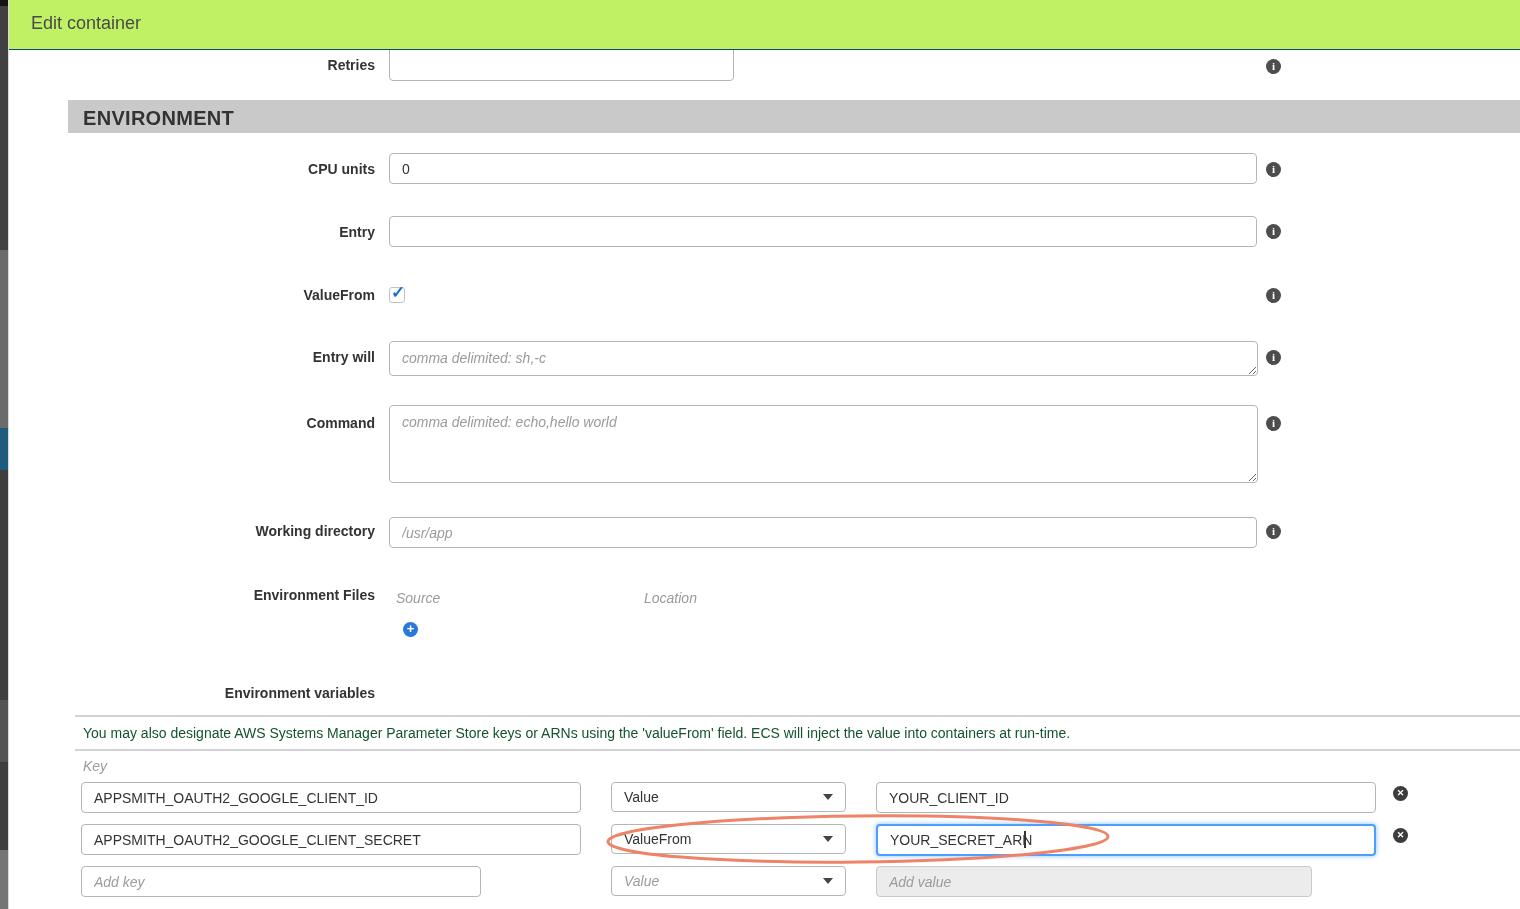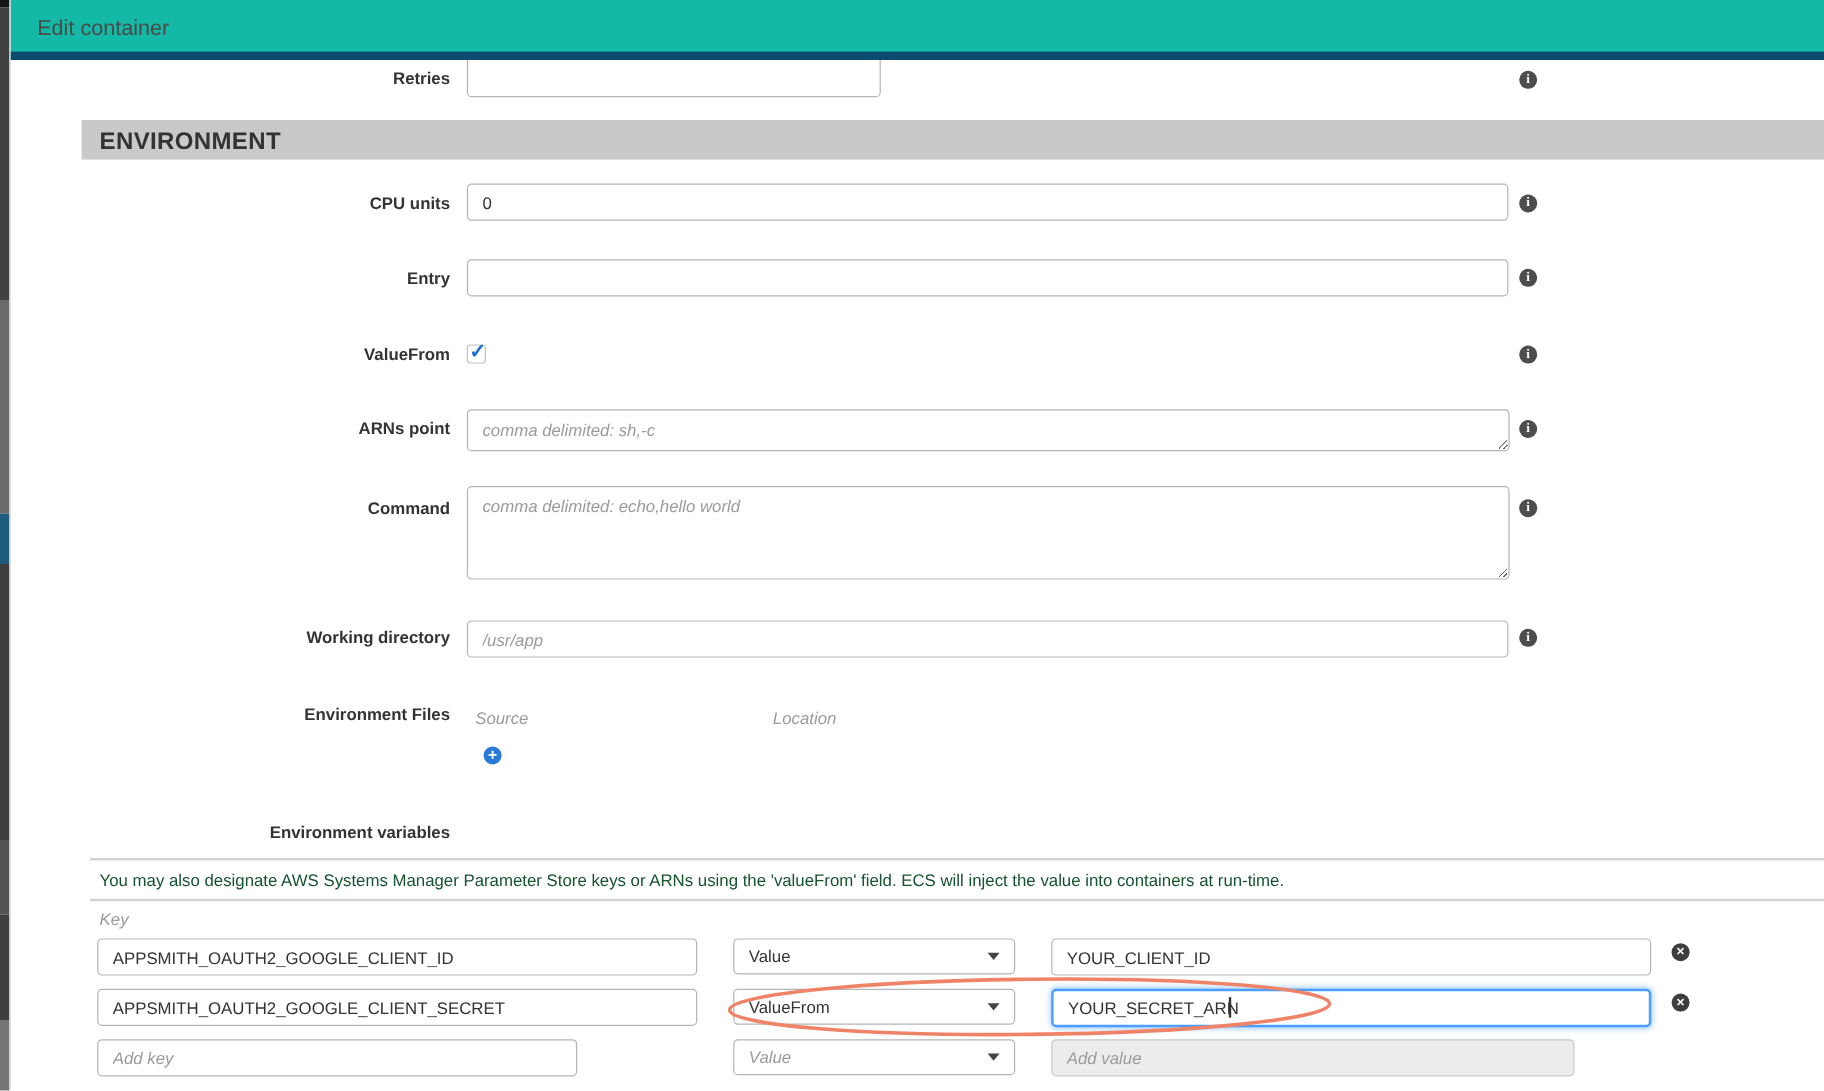--- a/index.html
+++ b/index.html
@@ -14,21 +14,21 @@
   .ls3 { top:250px; height:178px; background:#6b6b6b; }
   .ls4 { top:428px; height:42px;  background:#1e5b7e; }
   .ls5 { top:470px; height:230px; background:#3e3e3e; }
   .ls6 { top:700px; height:62px;  background:#545454; }
   .ls7 { top:762px; height:88px;  background:#3f3f3f; }
   .ls8 { top:850px; height:59px;  background:#757575; }
 
   .modal { position:absolute; left:8px; top:0; width:1512px; height:909px; background:#fff; border-left:1px solid #d9d9d9; }
 
   .modal-header { position:absolute; left:0; top:0; width:100%; height:50px;
-    background:#14b8a6; border-bottom:7px solid #0c4a6e; z-index:5; }
+    background:#bef264; border-bottom:1px solid #0c4a6e; z-index:5; }
   .modal-title { position:absolute; left:22px; top:13px; font-size:18px; color:#4a4a4a; }
 
   .lbl { position:absolute; left:0; width:366px; text-align:right; font-size:14px; font-weight:bold; color:#333; }
 
   .tin { position:absolute; background:#fff; border:1px solid #b5b5b5; border-radius:4px;
     font-family:"Liberation Sans", sans-serif; font-size:14px; color:#333; padding:0 12px; }
   textarea.tin { padding-top:8px; resize:both; }
   .tin::placeholder { font-style:italic; color:#9b9b9b; opacity:1; }
 
   .section-bar { position:absolute; left:59px; top:100px; width:1453px; height:33px; background:#c9c9c9; }
@@ -101,21 +101,21 @@
     <div class="lbl" style="top:224px;">Entry</div>
     <input class="tin" style="left: 380px; top: 216px; width: 868px; height: 31px;" value="">
     <div class="info-icon" style="top:224px;">i</div>
 
     <div class="lbl" style="top:287px;">ValueFrom</div>
     <div class="checkbox">
       <span class="check">✓</span>
     </div>
     <div class="info-icon" style="top:288px;">i</div>
 
-    <div class="lbl" style="top:349px;">ARNs point</div>
+    <div class="lbl" style="top:349px;">Entry will</div>
     <textarea class="tin" style="left: 380px; top: 341px; width: 869px; height: 35px;" placeholder="comma delimited: sh,-c"></textarea>
     <div class="info-icon" style="top:350px;">i</div>
 
     <div class="lbl" style="top:415px;">Command</div>
     <textarea class="tin" style="left: 380px; top: 405px; width: 869px; height: 78px;" placeholder="comma delimited: echo,hello world"></textarea>
     <div class="info-icon" style="top:416px;">i</div>
 
     <div class="lbl" style="top:523px;">Working directory</div>
     <input class="tin" style="left: 380px; top: 517px; width: 868px; height: 31px;" placeholder="/usr/app">
     <div class="info-icon" style="top:524px;">i</div>

